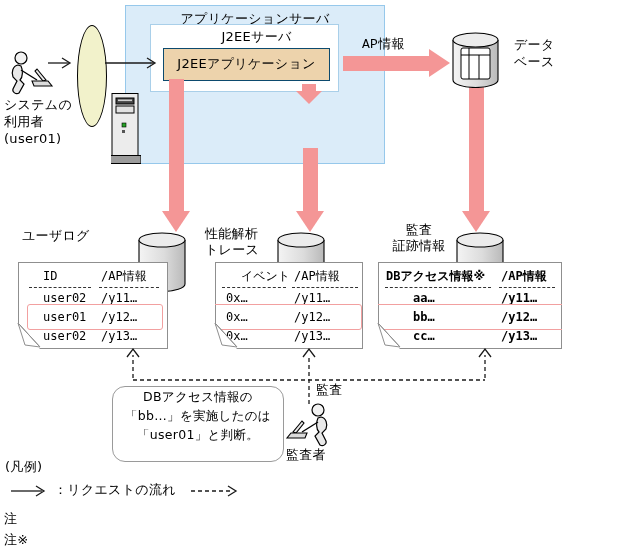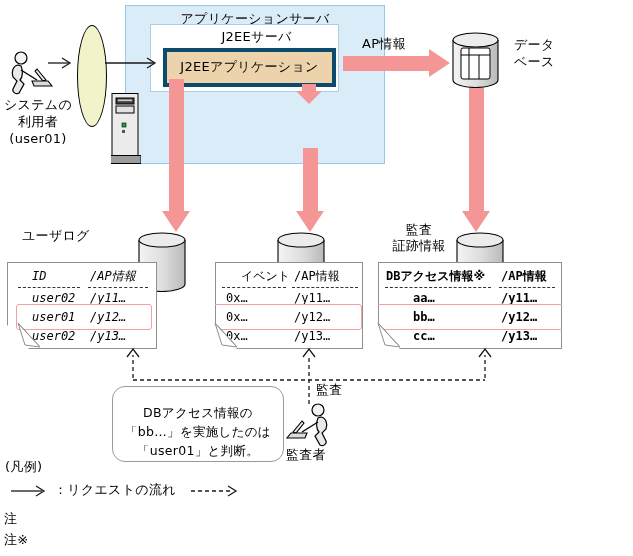--- a/index.html
+++ b/index.html
@@ -7,60 +7,60 @@
           font-family:"DejaVu Sans","Liberation Sans",sans-serif;color:#000000;font-size:13px;letter-spacing:.3px;}
   .abs{position:absolute;}
   .ml{white-space:pre-line;}
   .ctr{text-align:center;}
 
   
   .appsrv{left:125px;top:5px;width:258px;height:157px;background:#dbecf9;border:1px solid #96c8eb;}
   .appsrv-title{left:0;right:0;top:4px;text-align:center;}
   .j2eebox{left:150px;top:24px;width:187px;height:66px;background:#fff;border:1px solid #a9cfe9;}
   .j2ee-title{left:0;right:0;top:3px;text-align:center;padding-left:24px;}
-  .j2eeapp{left:163px;top:48px;width:165px;height:31px;background:#edd3ac;border:4px solid #0c4a6e;line-height:30px;text-align:center;}
+  .j2eeapp{left:163px;top:48px;width:165px;height:31px;background:#edd3ac;border:1px solid #0c4a6e;line-height:30px;text-align:center;}
   .tracebox{left:232px;top:103px;width:140px;height:45px;background:#fff;border:1px solid #a9cfe9;line-height:17px;padding-top:5px;text-align:center;}
 
   
   .lens{left:77px;top:25px;width:28px;height:100px;background:#f2f2cb;border:1px solid #000;border-radius:50%;}
 
   
-  .userlabel{left:4px;top:96px;line-height:17px;text-align:center;}
-  .apinfo{left:362px;top:35px;}
+  .userlabel{left:4px;top:96px;line-height:17px;}
+  .apinfo{left:362px;top:35px;font-family:Liberation Mono, monospace;}
   .dblabel{left:514px;top:36px;line-height:17px;}
   .storelabel{line-height:16px;}
 
   
   .pk{background:#f49696;}
   .pkhead-r{width:0;height:0;border-top:14px solid transparent;border-bottom:14px solid transparent;border-left:21px solid #f49696;}
   .pkhead-d{width:0;height:0;border-left:14px solid transparent;border-right:14px solid transparent;border-top:21px solid #f49696;}
   .pkhead-d.sm{border-left-width:13px;border-right-width:13px;border-top-width:13px;}
 
   
   .sheet{background:#fff;border:1px solid #8f8f8f;top:262px;height:85px;
          clip-path:polygon(0 0,100% 0,100% 100%,22px 100%,0 calc(100% - 24px));
          font-family:"DejaVu Sans Mono","DejaVu Sans",monospace;font-size:12px;letter-spacing:0;}
-  .s1{left:7px;width:148px;font-style:italic;} .s2{left:215px;width:146px;} .s3{left:378px;width:182px;font-weight:bold;}
+  .s1{left:18px;width:148px;} .s2{left:215px;width:146px;} .s3{left:378px;width:182px;font-weight:bold;}
   .trow{position:absolute;left:0;right:0;height:17px;line-height:17px;}
   .hdr{top:5px;} .r1{top:27px;} .r2{top:46px;} .r3{top:65px;}
   .cell{position:absolute;white-space:nowrap;}
   .s1 .hc1{left:24px}.s1 .rc1{left:24px}.s1 .hc2{left:82px}.s1 .rc2{left:82px}
   .s2 .hc1{left:25px}.s2 .rc1{left:10px}.s2 .hc2{left:78px}.s2 .rc2{left:78px}
   .s3 .hc1{left:7px}.s3 .rc1{left:34px}.s3 .hc2{left:122px}.s3 .rc2{left:122px}
   .sep{position:absolute;top:24px;border-top:1.5px dashed #333;height:0;}
   .s1 .sep1{left:10px;width:62px}.s1 .sep2{left:80px;width:60px}
   .s2 .sep1{left:6px;width:64px}.s2 .sep2{left:76px;width:66px}
   .s3 .sep1{left:6px;width:106px}.s3 .sep2{left:120px;width:56px}
   .hl{position:absolute;border:1.5px solid #f2a0a0;border-radius:3px;top:41px;height:24px;}
   .s1 .hl{left:8px;width:134px}.s2 .hl{left:-8px;width:152px}.s3 .hl{left:-4px;width:190px}
   .fold{position:absolute;pointer-events:none;}
 
   
   .bubble{left:112px;top:386px;width:172px;height:76px;background:#fff;border:1.5px solid #9a9a9a;border-radius:13px;
-          text-align:center;line-height:19px;padding-top:16px;box-sizing:border-box;font-size:12.5px;}
+          text-align:center;line-height:19px;padding-top:0;box-sizing:border-box;font-size:12.5px;}
 
   .legendtitle{left:5px;top:458px;}
   .lg-lab1{left:54px;top:481px;} .lg-lab2{left:256px;top:481px;}
   .note-row{left:4px;right:0;line-height:17px;display:flex;}
   .note-prefix{width:43px;flex:0 0 43px;}
   svg{display:block;}
 </style>
 </head>
 <body>
 
@@ -145,20 +145,22 @@
       <use href="#cylSym"></use>
     </svg>
   <svg class="abs" style="left:277px;top:232px" width="48" height="60">
       <use href="#cylSym"></use>
     </svg>
   <svg class="abs" style="left:455px;top:232px" width="50" height="60">
       <use href="#cylSym"></use>
     </svg>
 
   <div class="abs storelabel" style="left:22px;top:228px">ユーザログ</div>
+  <div class="abs storelabel ml" style="left:205px;top:226px">性能解析
+トレース</div>
   <div class="abs storelabel ml ctr" style="left:390px;top:222px;width:58px">監査
 証跡情報</div>
 
   <div class="abs sheet s1">
     <div class="trow hdr">
       <span class="cell hc1">ID</span>
       <span class="cell hc2">/AP情報</span>
     </div>
     <div class="sep sep1"></div>
     <div class="sep sep2"></div>

